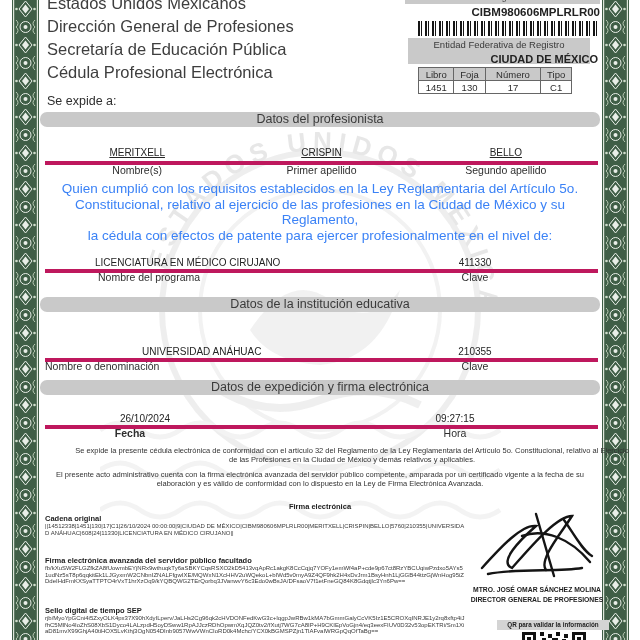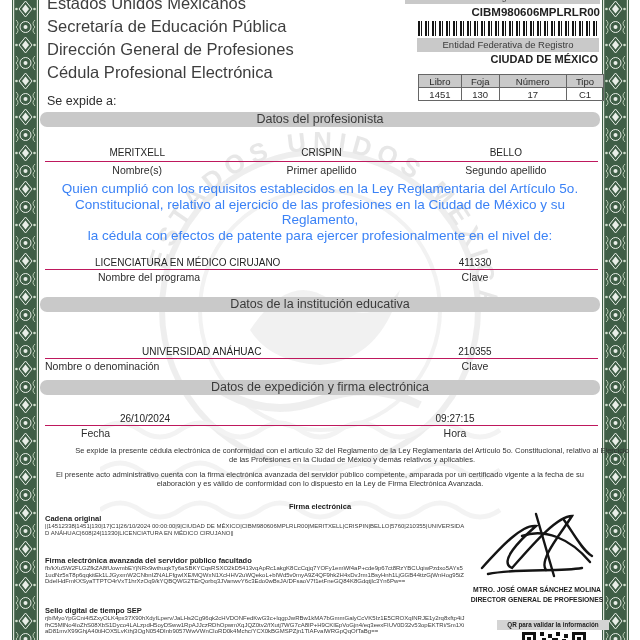--- a/index.html
+++ b/index.html
@@ -8,28 +8,28 @@
   .page{position:relative;width:640px;height:640px;background:#ffffff;overflow:hidden;}
   .abs{position:absolute;}
   
   .hdr-left{left:47px;top:-8px;font-size:16.5px;line-height:23px;color:#3e3e3e;}
   .hdr-right-item{color:#222;}
   .gray-bar{background:#c9c9c9;color:#3a3a3a;text-align:center;}
   .curp-bar{left:405px;top:-10px;width:195px;height:14px;font-size:8.5px;line-height:14px;}
   .curp-val{left:405px;top:6px;width:195px;text-align:right;font-size:11.5px;font-weight:bold;}
   .barcode{left:418px;top:21px;width:182px;height:15px;
       background:repeating-linear-gradient(90deg,#151515 0 2px,#fff 2px 3px,#151515 3px 4px,#fff 4px 7px,#151515 7px 9px,#fff 9px 10px,#151515 10px 11px,#fff 11px 14px);}
-  .ent-bar{left:417px;top:38px;width:182px;height:14px;font-size:9.5px;line-height:13px;}
+  .ent-bar{left:408px;top:38px;width:182px;height:26px;font-size:9.5px;line-height:13px;}
   .ent-val{left:418px;top:53px;width:180px;text-align:right;font-size:11px;font-weight:bold;}
-  table.reg{position:absolute;left:418px;top:67px;width:186px;border-collapse:collapse;font-size:9.5px;color:#2c2c2c;margin-top:7px;}
+  table.reg{position:absolute;left:418px;top:67px;width:154px;border-collapse:collapse;font-size:9.5px;color:#2c2c2c;}
   table.reg th,table.reg td{border:1px solid #666;height:12px;text-align:center;padding:0;font-weight:normal;}
   table.reg th{background:#c9c9c9;}
   .se-expide{left:47px;top:94px;font-size:12.5px;color:#2e2e2e;}
   .section-bar{left:40px;width:560px;height:15px;font-size:12.5px;line-height:15px;border-radius:7px;}
-  .rule-row{left:45px;width:553px;height:14px;border-bottom:1px solid #be185d;}
+  .rule-row{left:45px;width:553px;height:14px;border-bottom:4px solid #be185d;text-decoration:underline;}
   .flex3{display:flex;}
   .flex3 span{flex:1;text-align:center;}
   .val-sm{font-size:10px;color:#242424;}
   .lbl-sm{font-size:10.5px;color:#2e2e2e;}
   .statement{left:50px;top:181px;width:540px;text-align:center;font-size:13.5px;line-height:15.5px;color:#3b82f6;}
   .tiny-p{left:40px;width:560px;text-align:center;font-size:7.5px;line-height:8.5px;color:#333;}
   .blob{width:420px;font-size:6px;line-height:6.5px;color:#3a3a3a;word-break:break-all;}
   .blob-label{font-size:7.5px;font-weight:bold;color:#222;}
   .signer{width:150px;text-align:center;font-weight:bold;font-size:6.8px;color:#222;}
   .qr-label{left:497px;top:620px;width:112px;height:10px;background:#d4d4d4;color:#222;
@@ -90,22 +90,22 @@
         <path d="M23,20 Q19,23.5 23,27 Q19,30.5 23,34" stroke="#b9cab4" fill="none"></path>
         <circle cx="4.5" cy="9" r="1.3" fill="#cfdccb"></circle>
         <circle cx="22.5" cy="9" r="1.3" fill="#cfdccb"></circle>
       </pattern>
     </defs>
     <rect width="27" height="640" fill="url(#bpR)"></rect>
   </svg>
 
   <div class="abs hdr-left">
     <div>Estados Unidos Mexicanos</div>
+    <div>Dirección General de Profesiones</div>
     <div>Secretaría de Educación Pública</div>
-    <div>Dirección General de Profesiones</div>
     <div>Cédula Profesional Electrónica</div>
   </div>
 
   <div class="abs gray-bar curp-bar">Clave Única de Registro de Población</div>
   <div class="abs curp-val hdr-right-item">CIBM980606MPLRLR00</div>
   <div class="abs barcode"></div>
   <div class="abs gray-bar ent-bar">Entidad Federativa de Registro</div>
   <div class="abs ent-val hdr-right-item">CIUDAD DE MÉXICO</div>
   <table class="reg">
     <tbody>
@@ -165,21 +165,21 @@
     <span class="abs lbl-sm" style="left:385px;width:90px;text-align:center;">Clave</span>
   </div>
 
   <div class="abs gray-bar section-bar" style="top:380px;">Datos de expedición y firma electrónica</div>
 
   <div class="abs rule-row" style="top:411px;">
     <span class="abs val-sm" style="left:20px;top:2px;width:160px;text-align:center;">26/10/2024</span>
     <span class="abs val-sm" style="left:330px;top:2px;width:160px;text-align:center;">09:27:15</span>
   </div>
   <div class="abs" style="left:45px;top:427px;width:553px;height:12px;">
-    <span class="abs lbl-sm" style="left:36px;width:160px;">Fecha</span>
+    <span class="abs lbl-sm" style="left:5px;width:160px;text-align:center;font-weight:bold;">Fecha</span>
     <span class="abs lbl-sm" style="left:330px;width:160px;text-align:center;">Hora</span>
   </div>
 
   <div class="abs tiny-p" style="top:447px;margin-left:32px;">Se expide la presente cédula electrónica de conformidad con el artículo 32 del Reglamento de la Ley Reglamentaria del Artículo 5o. Constitucional, relativo al Ejercicio de las Profesiones en la Ciudad de México y demás relativos y aplicables.</div>
   <div class="abs tiny-p" style="top:471px;">El presente acto administrativo cuenta con la firma electrónica avanzada del servidor público competente, amparada por un certificado vigente a la fecha de su elaboración y es válido de conformidad con lo dispuesto en la Ley de Firma Electrónica Avanzada.</div>
 
   <div class="abs" style="left:40px;top:502px;width:560px;text-align:center;font-size:7.5px;font-weight:bold;color:#222;">Firma electrónica</div>
 
   <div class="abs blob-label" style="left:45px;top:514px;">Cadena original</div>
   <div class="abs blob" style="left:45px;top:523px;">||14512338|1451|130|17|C1|26/10/2024 00:00:00|9|CIUDAD DE MÉXICO|CIBM980606MPLRLR00|MERITXELL|CRISPIN|BELLO|5760|210355|UNIVERSIDAD ANÁHUAC|608|24|11330|LICENCIATURA EN MÉDICO CIRUJANO||</div>

